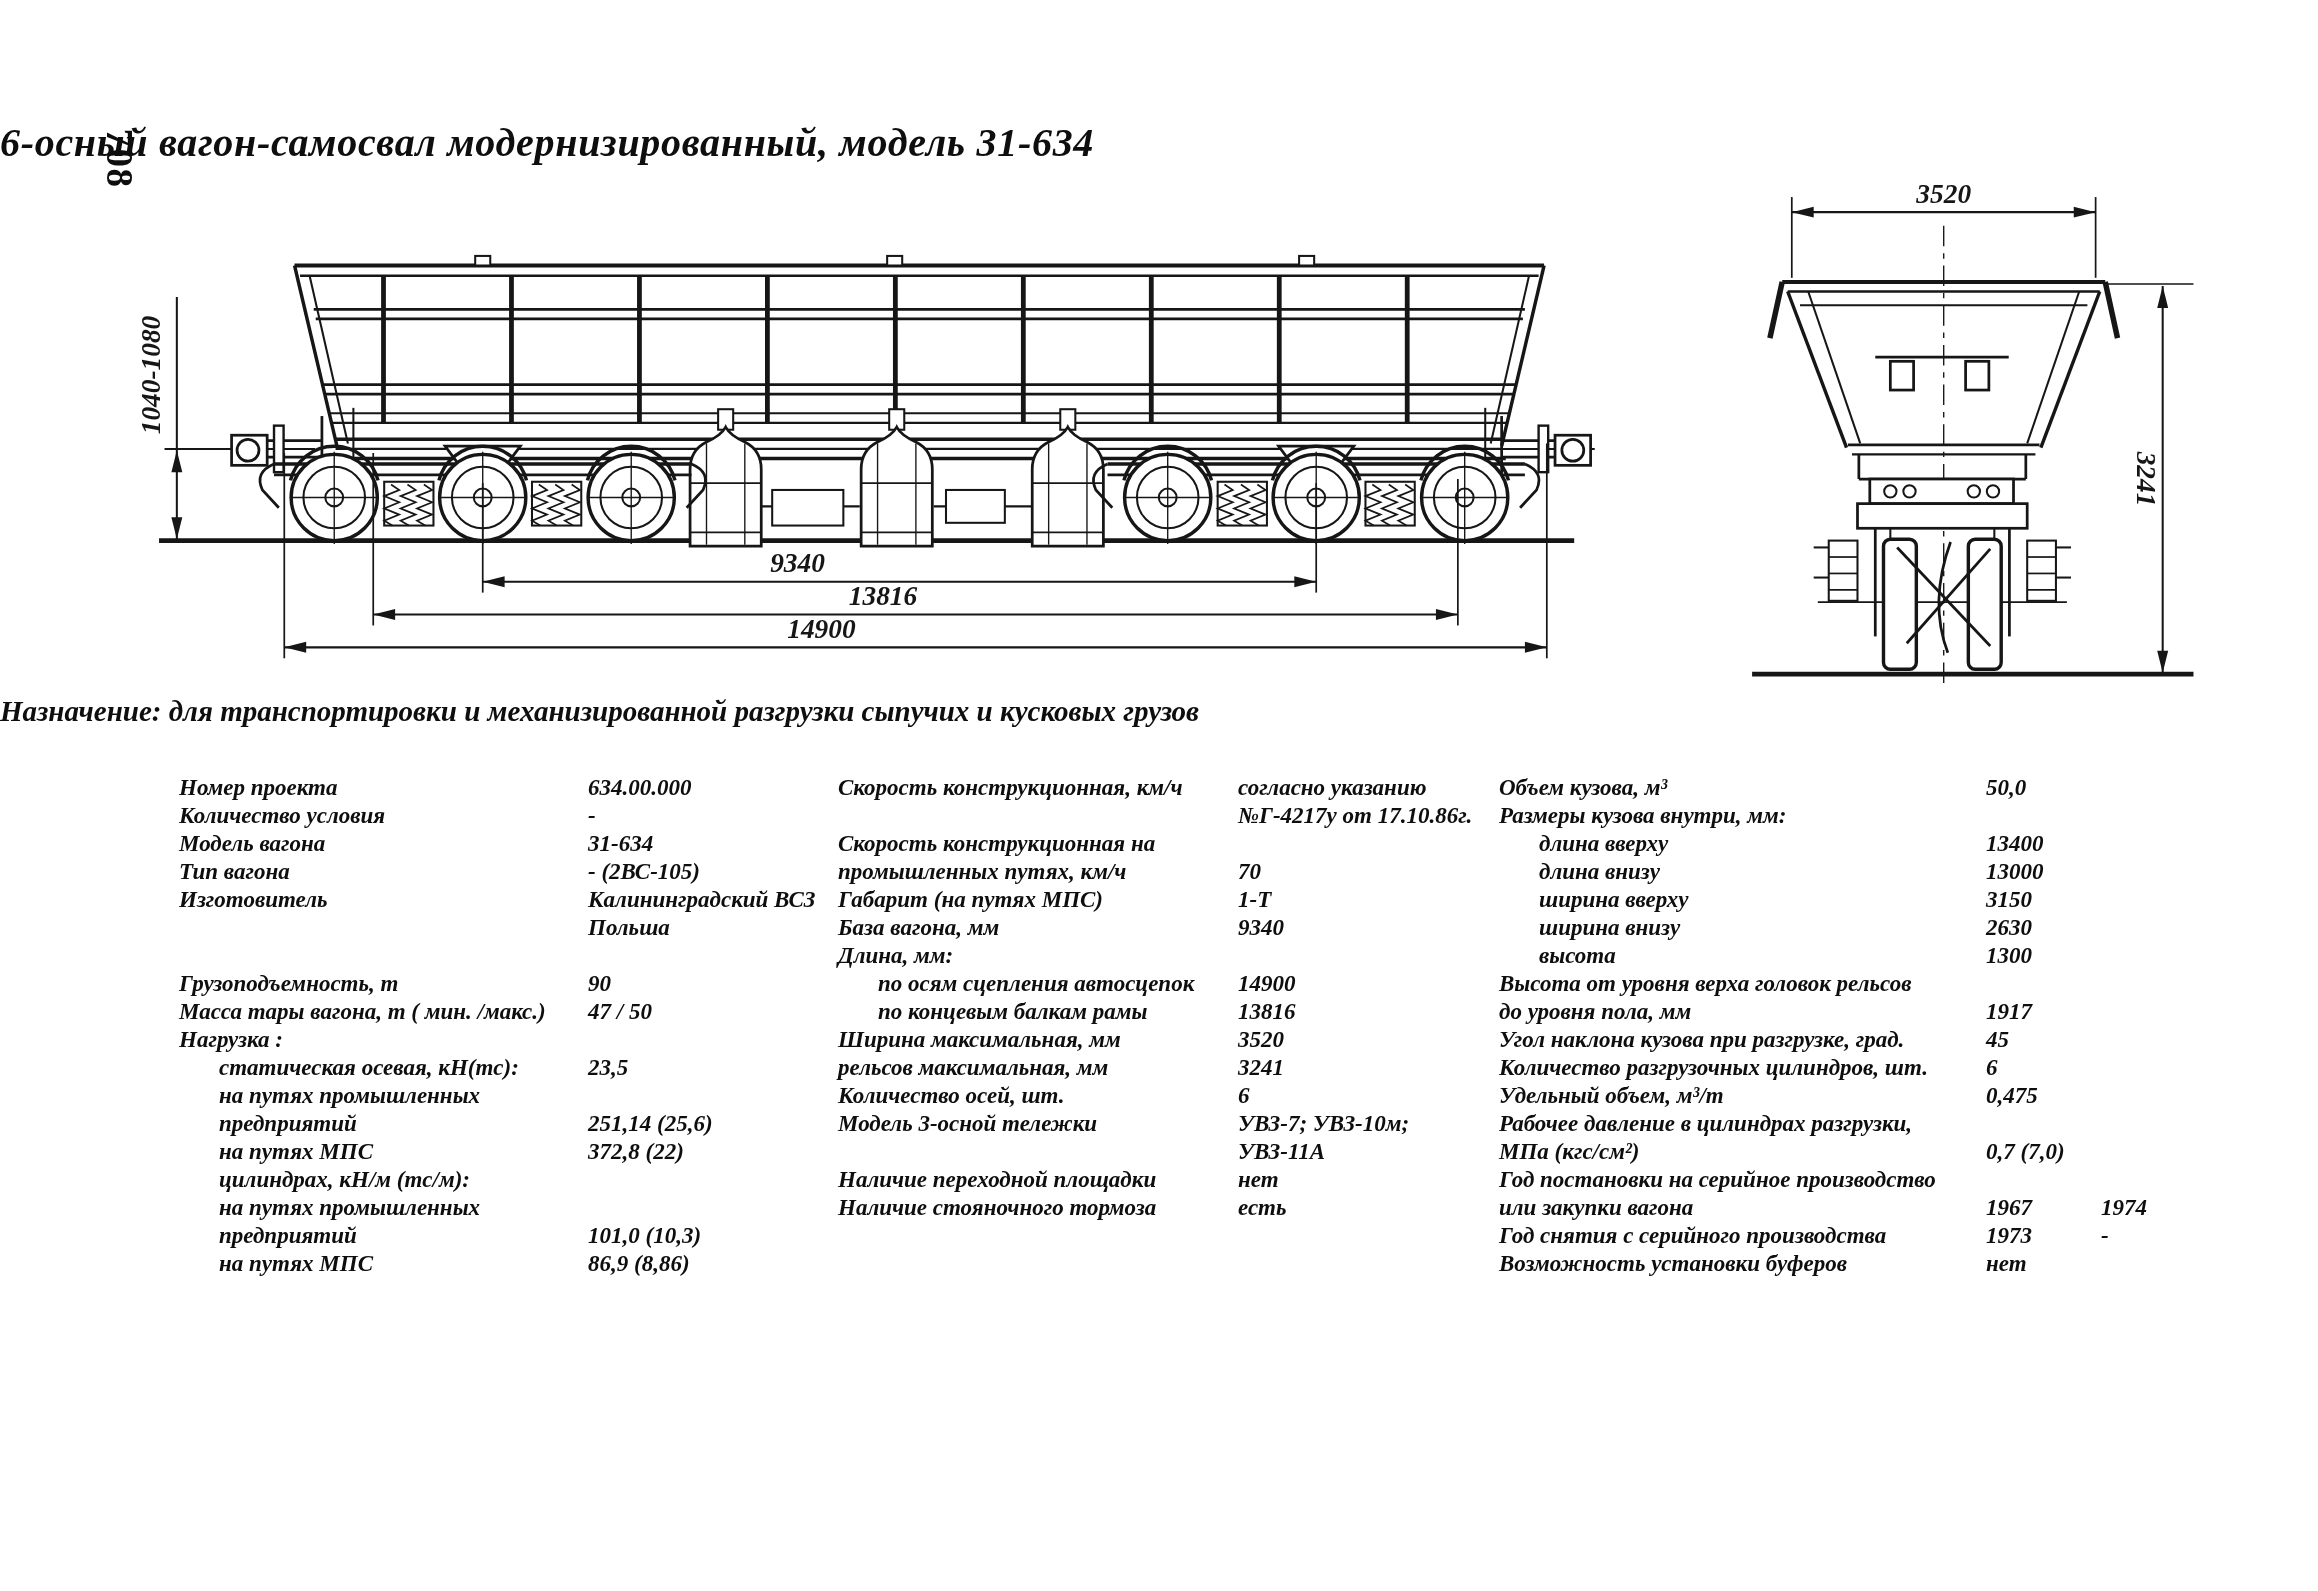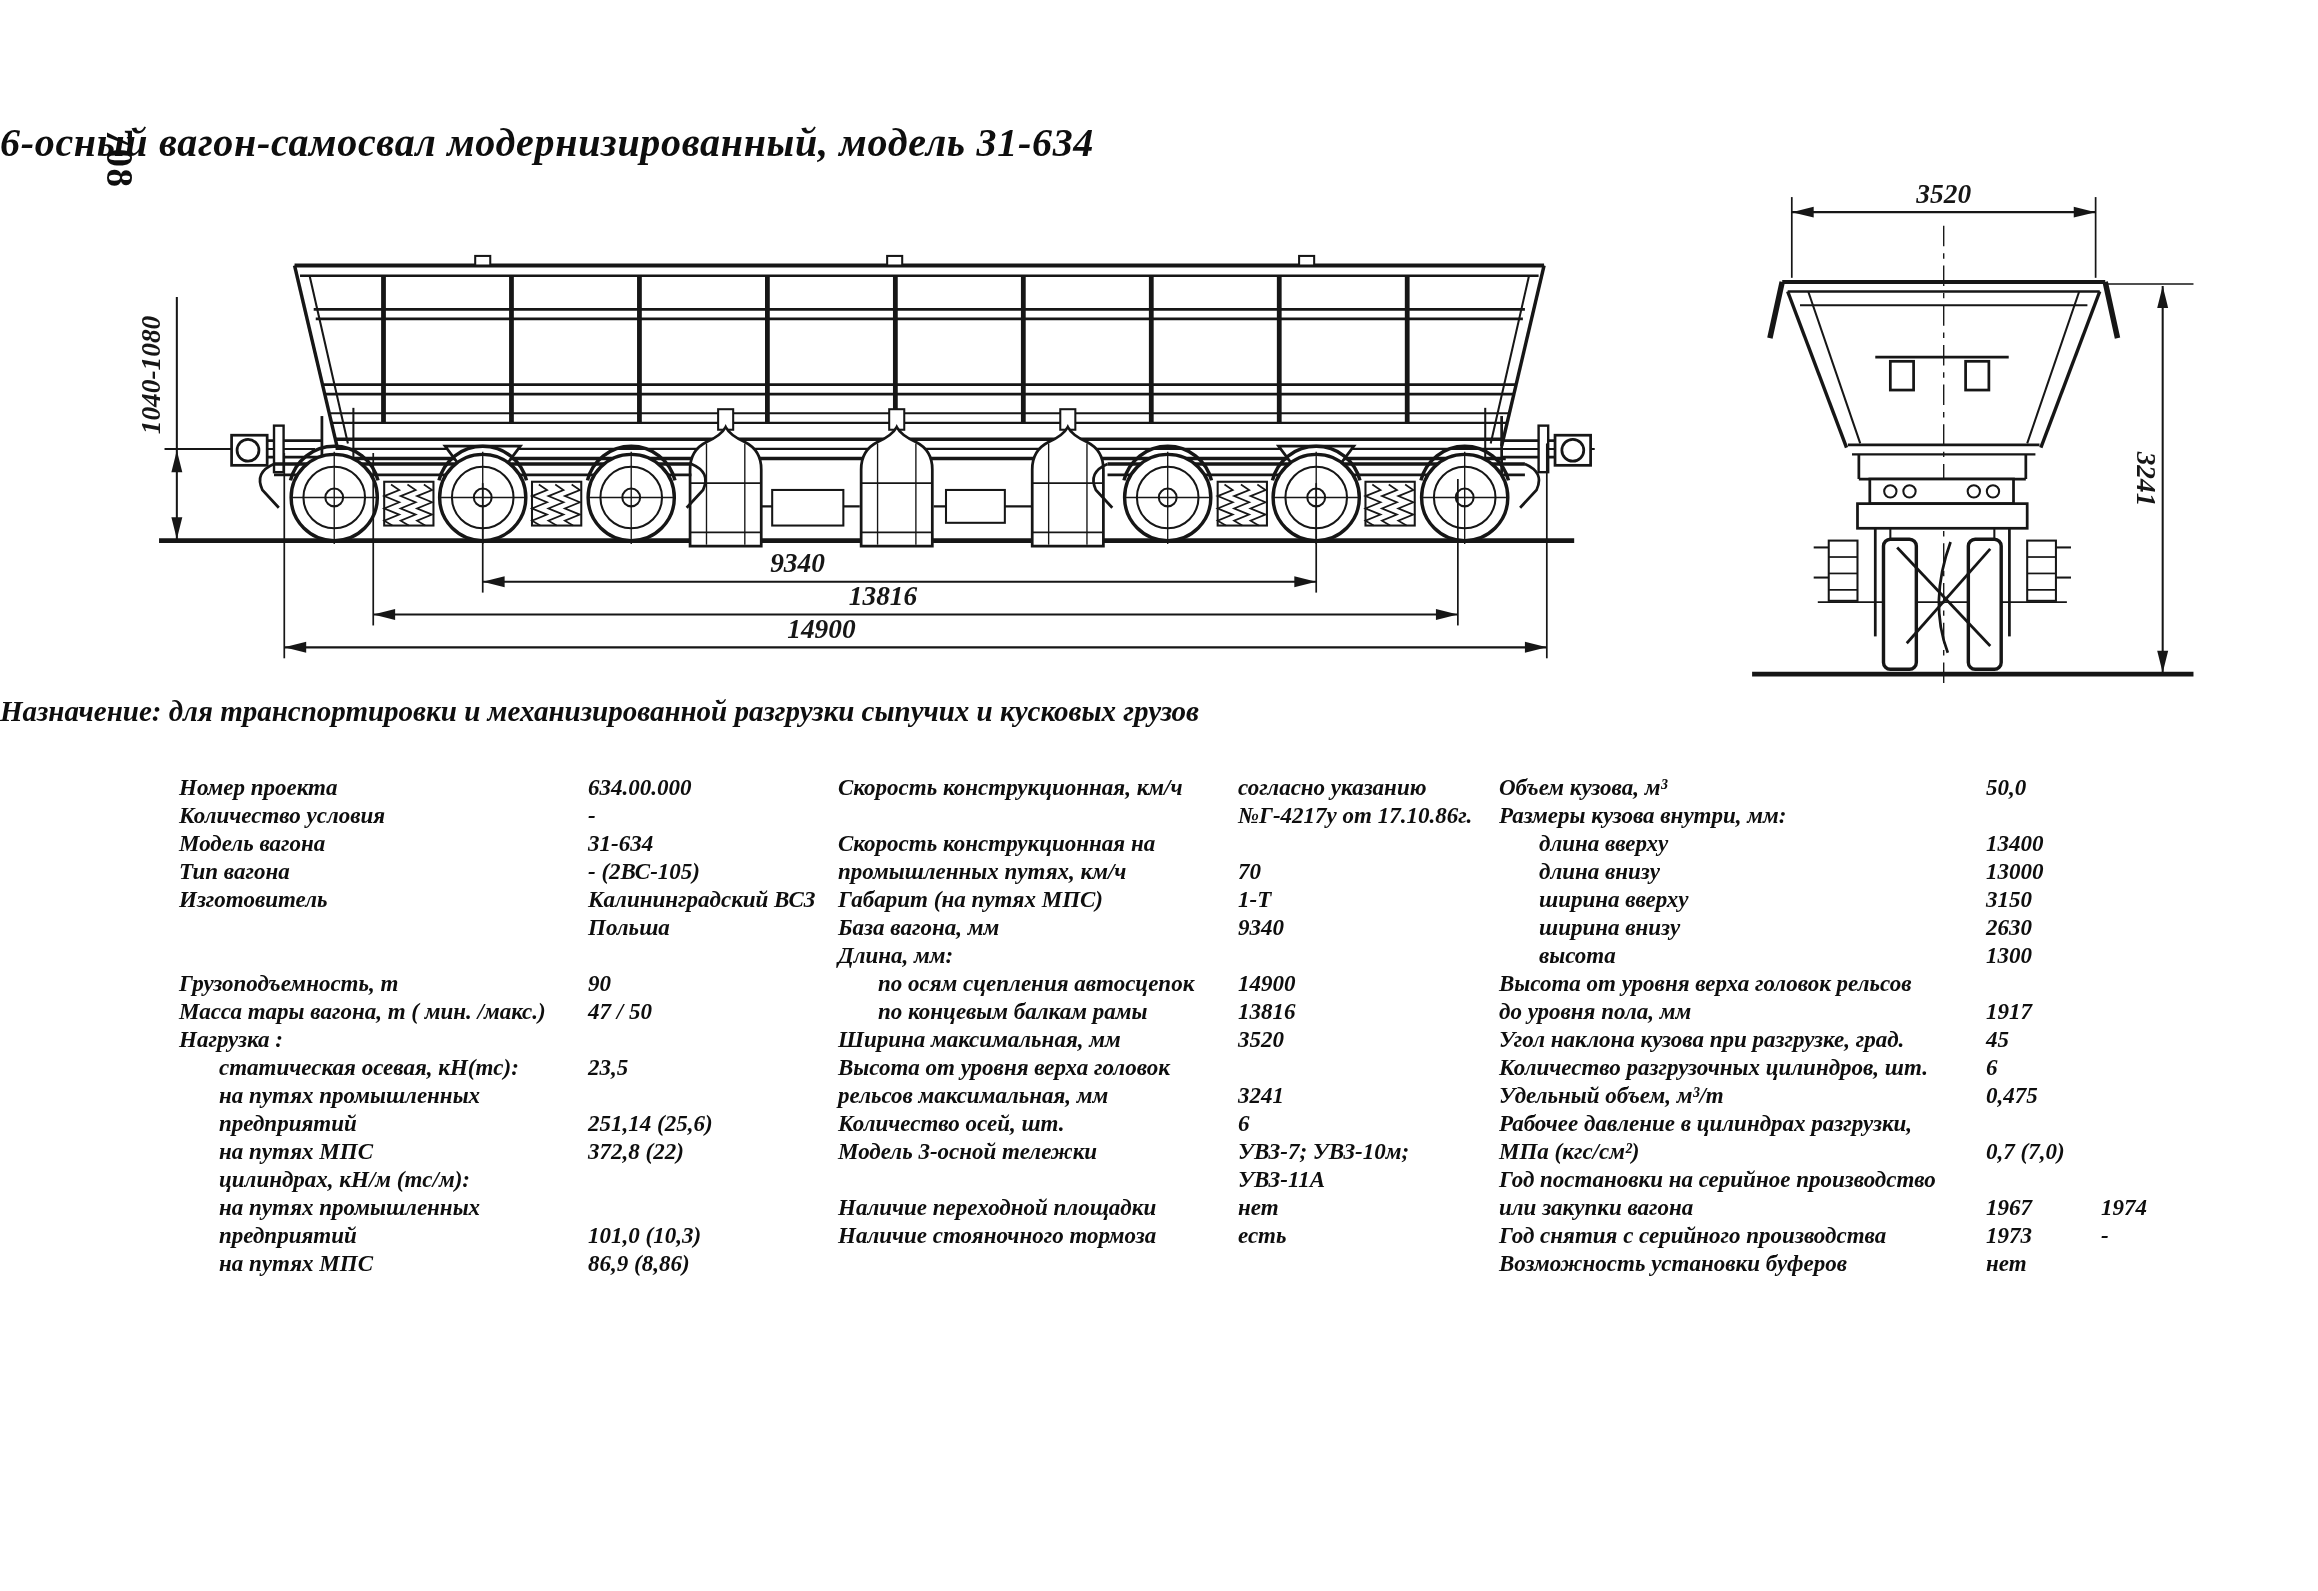--- a/index.html
+++ b/index.html
@@ -282,21 +282,20 @@
         <div class="row"><span class="lbl">Скорость конструкционная, км/ч</span><span class="val">согласно указанию</span></div>
         <div class="row"><span class="lbl"></span><span class="val">№Г-4217у от 17.10.86г.</span></div>
         <div class="row"><span class="lbl">Скорость конструкционная на</span></div>
         <div class="row"><span class="lbl">промышленных путях, км/ч</span><span class="val">70</span></div>
         <div class="row"><span class="lbl">Габарит (на путях МПС)</span><span class="val">1-Т</span></div>
         <div class="row"><span class="lbl">База вагона, мм</span><span class="val">9340</span></div>
         <div class="row"><span class="lbl">Длина, мм:</span></div>
         <div class="row"><span class="lbl ind">по осям сцепления автосцепок</span><span class="val">14900</span></div>
         <div class="row"><span class="lbl ind">по концевым балкам рамы</span><span class="val">13816</span></div>
         <div class="row"><span class="lbl">Ширина максимальная, мм</span><span class="val">3520</span></div>
-        <div class="row"><span class="lbl">Высота от уровня верха головок</span></div>
         <div class="row"><span class="lbl">рельсов максимальная, мм</span><span class="val">3241</span></div>
         <div class="row"><span class="lbl">Количество осей, шт.</span><span class="val">6</span></div>
         <div class="row"><span class="lbl">Модель 3-осной тележки</span><span class="val">УВЗ-7; УВЗ-10м;</span></div>
         <div class="row"><span class="lbl"></span><span class="val">УВЗ-11А</span></div>
         <div class="row"><span class="lbl">Наличие переходной площадки</span><span class="val">нет</span></div>
         <div class="row"><span class="lbl">Наличие стояночного тормоза</span><span class="val">есть</span></div>
       </div>
     <div class="col c3">
         <div class="row"><span class="lbl">Объем кузова, м³</span><span class="val">50,0</span></div>
         <div class="row"><span class="lbl">Размеры кузова внутри, мм:</span></div>

